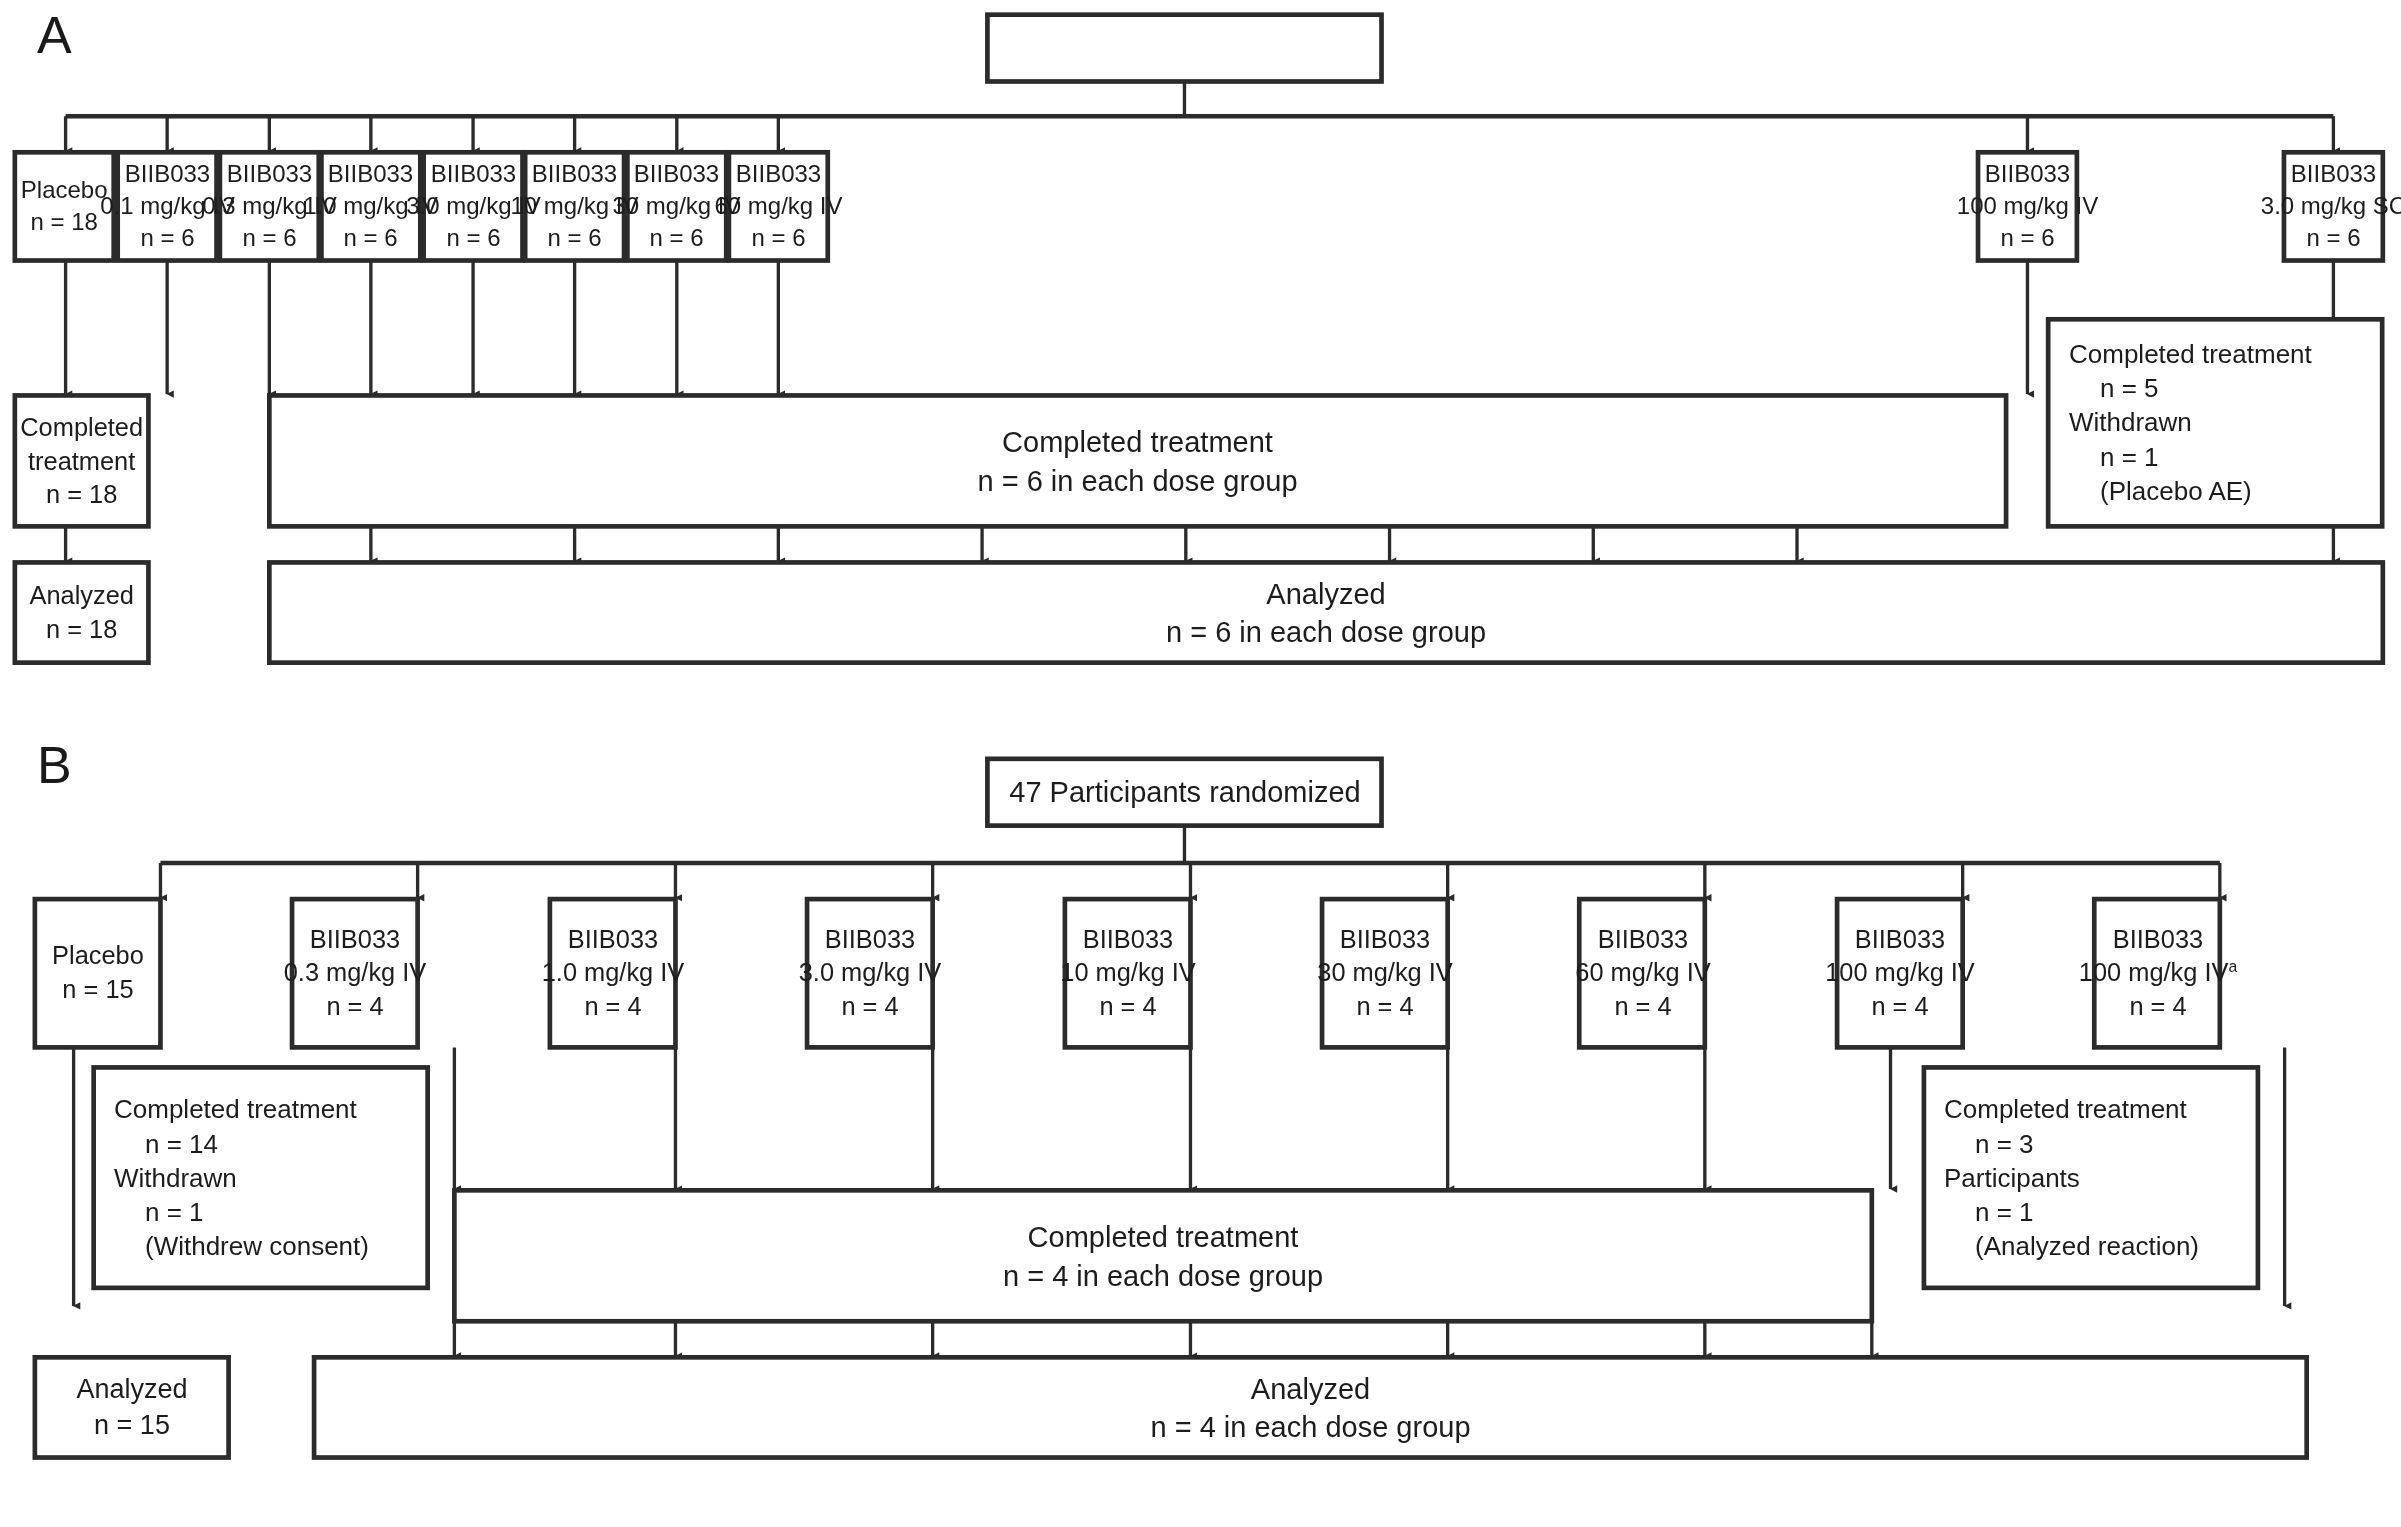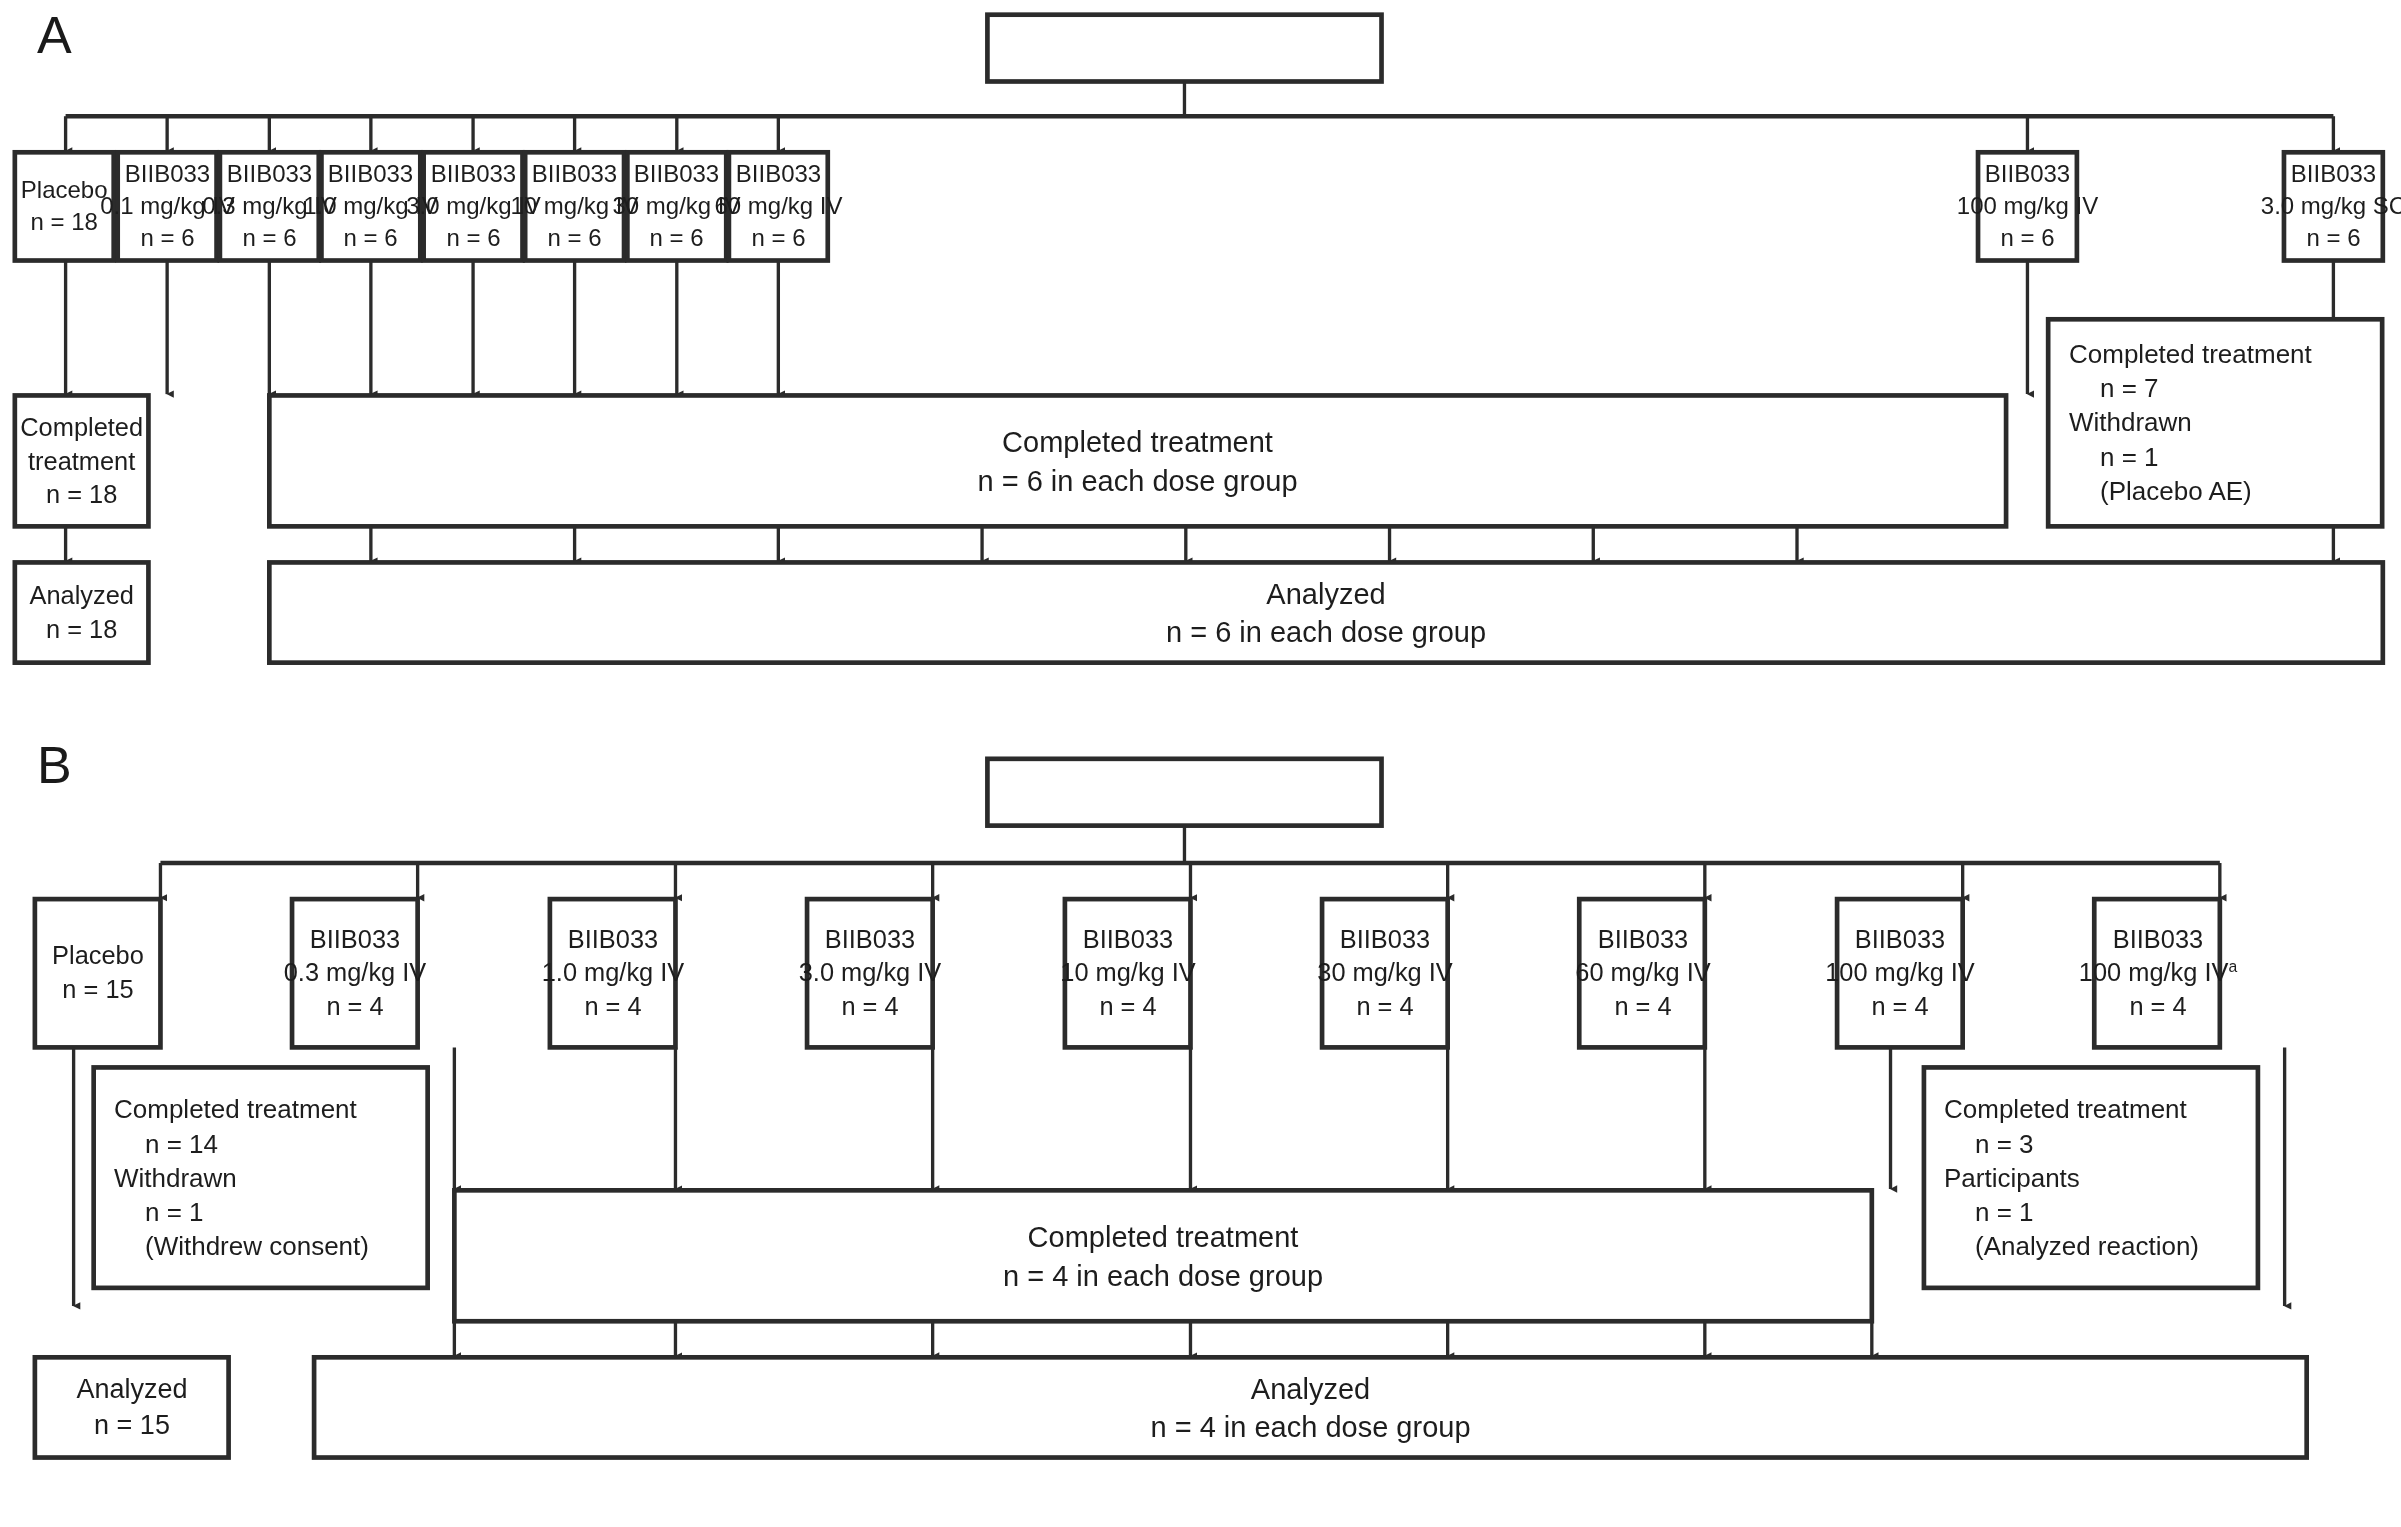--- a/index.html
+++ b/index.html
@@ -215,36 +215,37 @@
     <span class="ln">n = 18</span>
   </div>
 
   <div class="boxtext" style="left:269px;top:396px;width:1737px;height:131px;font-size:29px;">
     <span class="ln">Completed treatment</span>
     <span class="ln">n = 6 in each dose group</span>
   </div>
 
   <div class="boxtext leftal" style="left:2069px;top:319px;width:307px;height:207px;font-size:26px;">
     <span class="ln">Completed treatment</span>
-    <span class="ln indent">n = 7</span>
+    <span class="ln indent">n = 5</span>
     <span class="ln">Withdrawn</span>
     <span class="ln indent">n = 1</span>
     <span class="ln indent">(Placebo AE)</span>
   </div>
 
   <div class="boxtext" style="left:14.7px;top:563px;width:134px;height:100px;font-size:25.4px;">
     <span class="ln">Analyzed</span>
     <span class="ln">n = 18</span>
   </div>
 
   <div class="boxtext" style="left:269px;top:563px;width:2114px;height:100px;font-size:29px;">
     <span class="ln">Analyzed</span>
     <span class="ln">n = 6 in each dose group</span>
   </div>
 
+  <div class="boxtext" style="left:988px;top:759px;width:394px;height:67px;font-size:29px;">47 Participants randomized</div>
 
   <div class="boxtext" style="left:35px;top:899px;width:126px;height:148px;font-size:25.4px;">
     <span class="ln">Placebo</span>
     <span class="ln">n = 15</span>
   </div>
   <div class="boxtext" style="left:292px;top:899px;width:126px;height:148px;font-size:25.4px;">
     <span class="ln">BIIB033</span>
     <span class="ln">0.3 mg/kg IV</span>
     <span class="ln">n = 4</span>
   </div>

